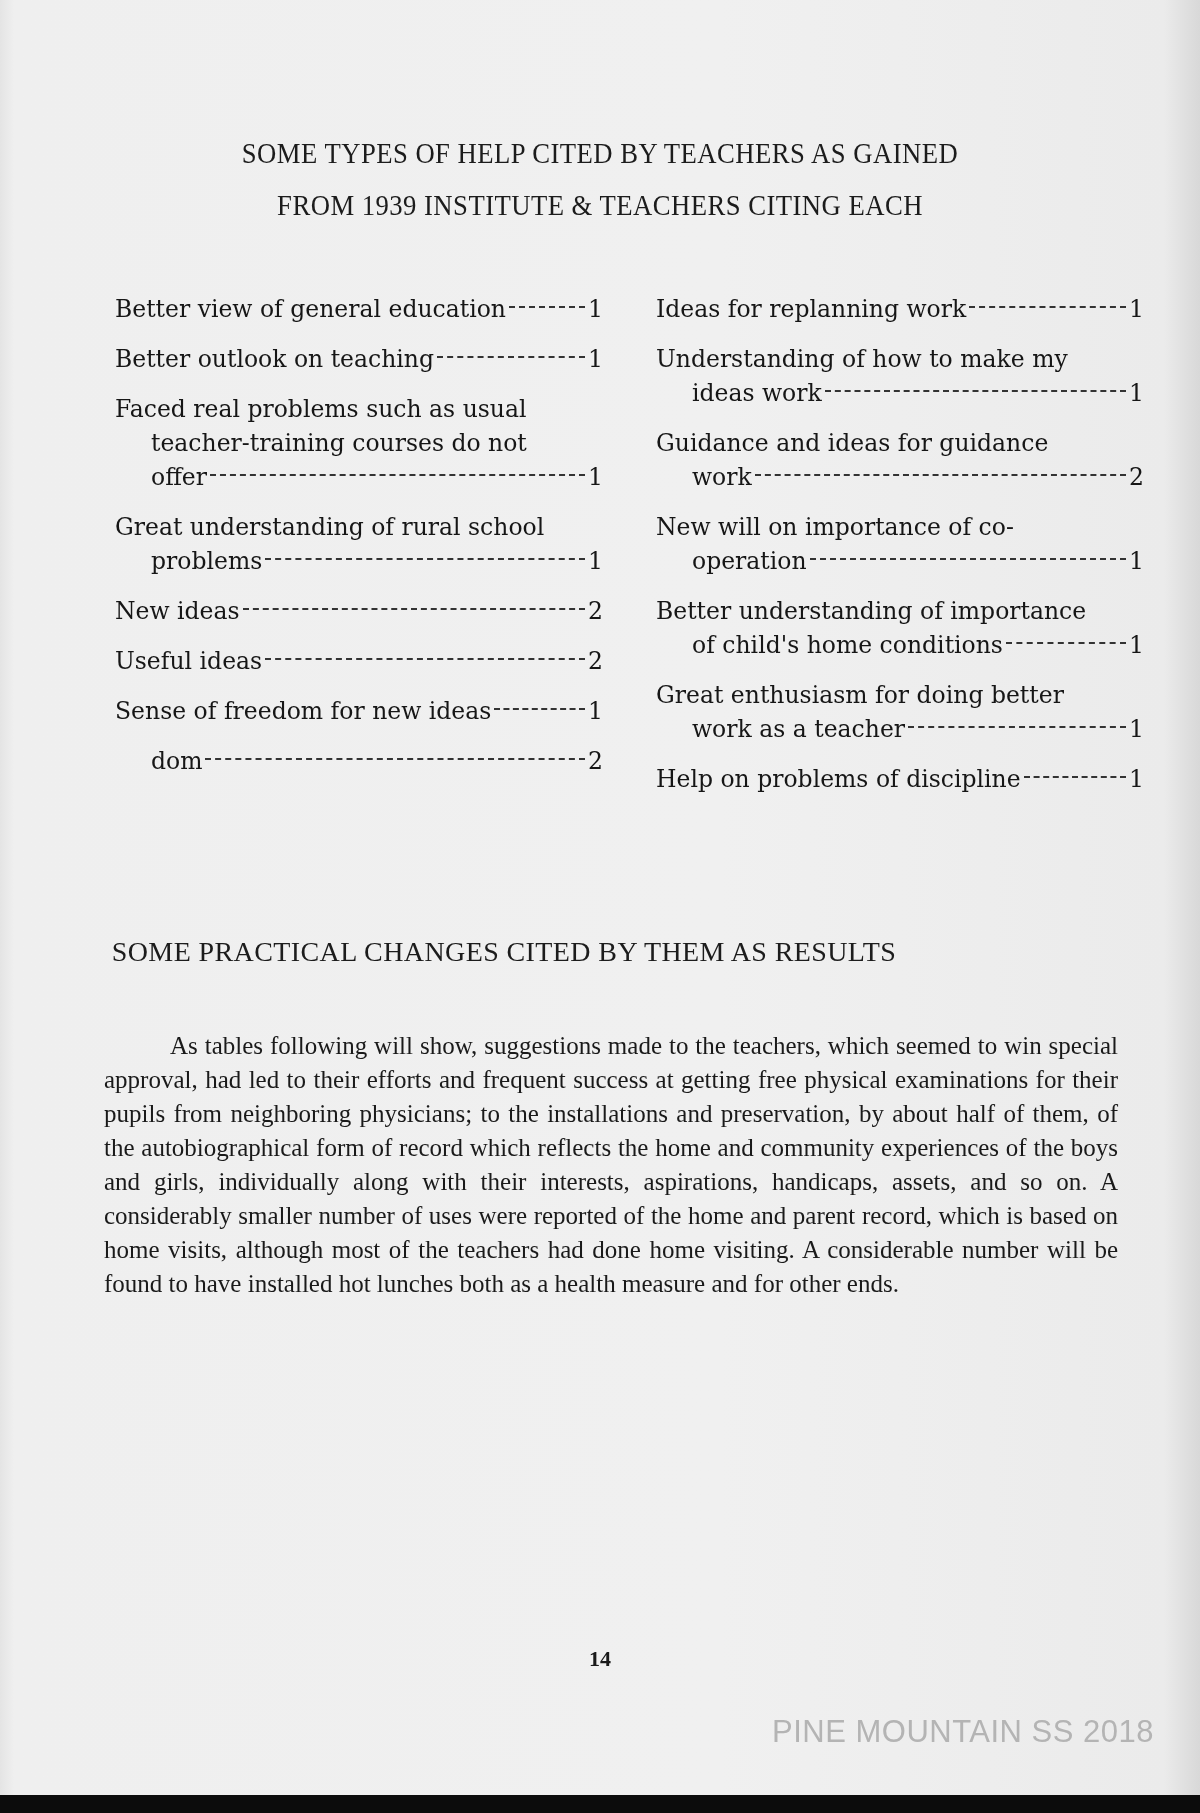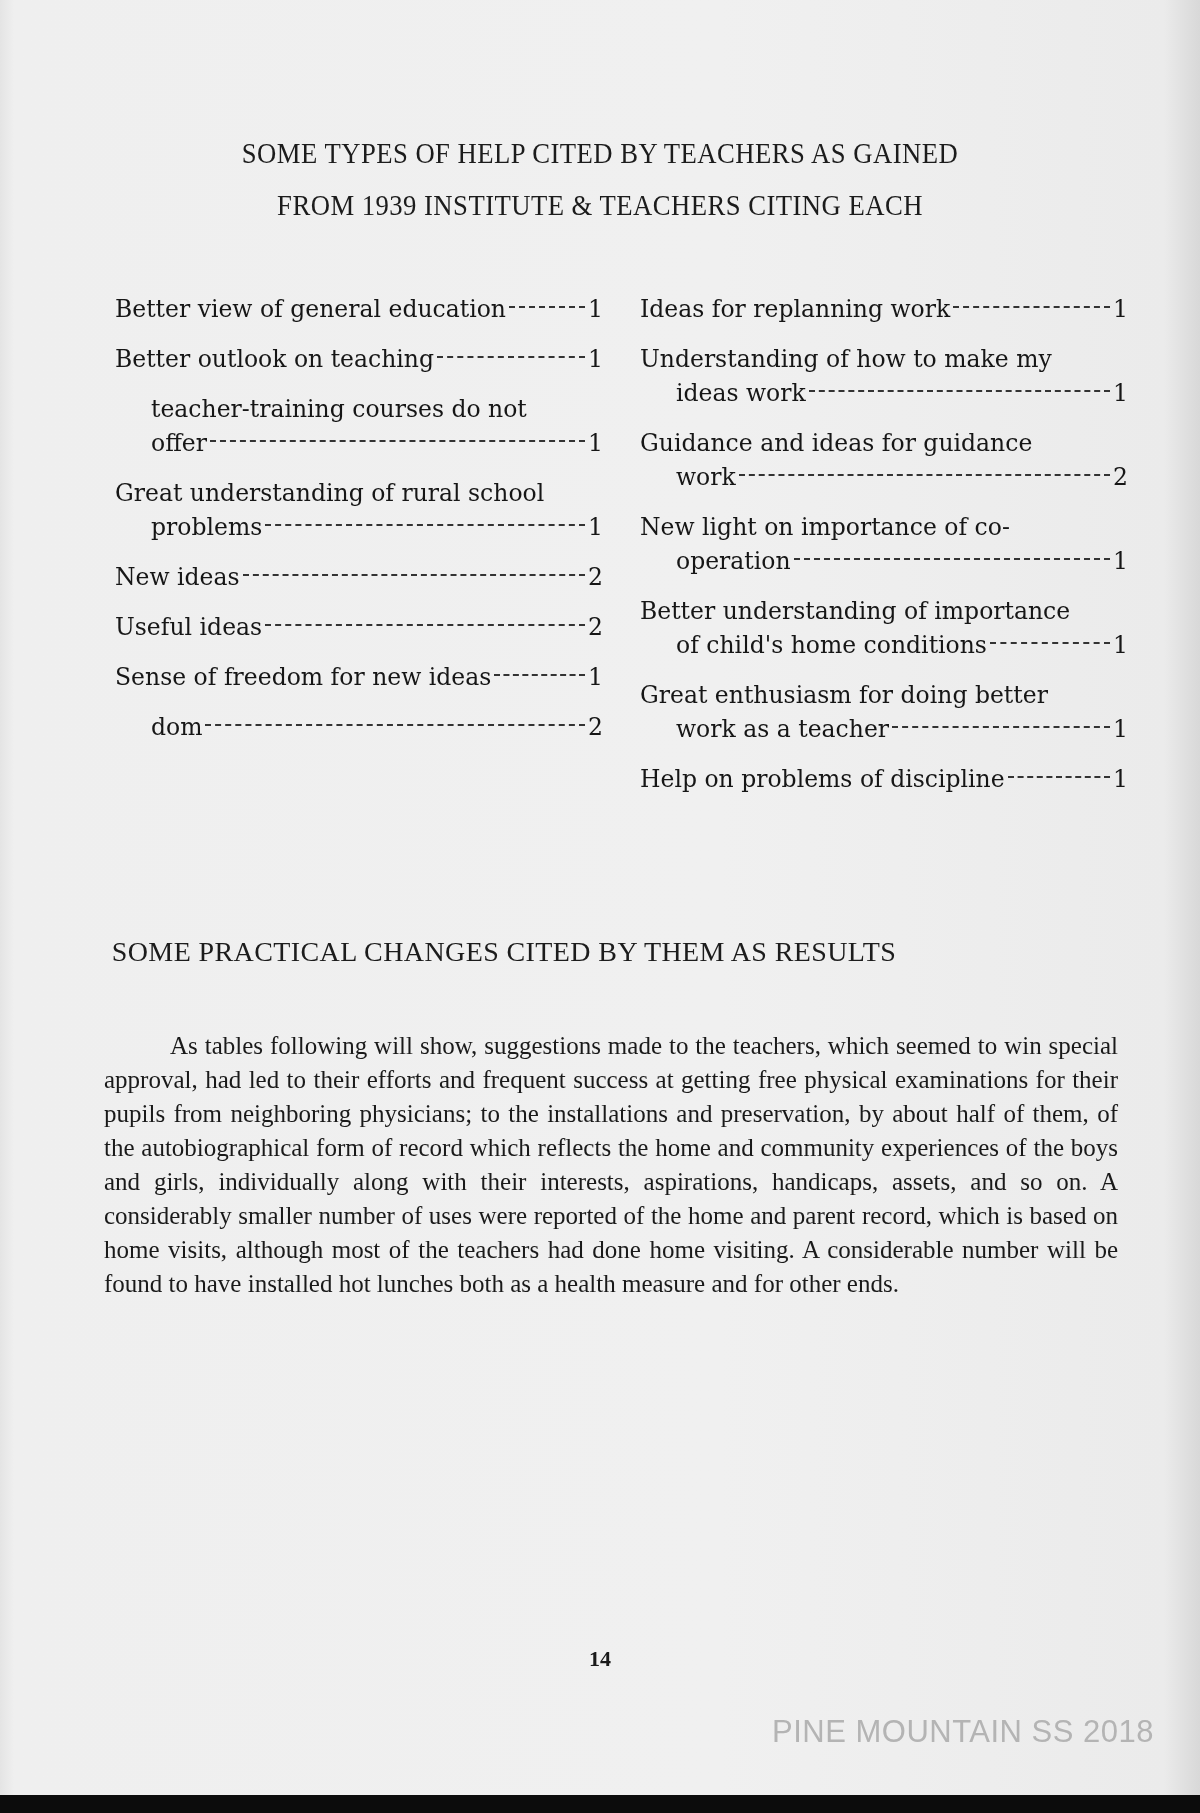--- a/index.html
+++ b/index.html
@@ -18,21 +18,21 @@
   }
   .title {
     position: absolute; left: 0; width: 1200px; text-align: center;
     font-family: "Liberation Serif", serif; font-size: 29px; letter-spacing: 0.5px;
     transform: scaleX(0.92); color: #1c1c1c;
   }
   .title.l1 { top: 137px; }
   .title.l2 { top: 189px; }
   .col { position: absolute; top: 292px; width: 488px; }
   .col.left { left: 115px; }
-  .col.right { left: 640px; }
+  .col.right { left: 656px; }
   .entry { font-size: 23.5px; line-height: 34px; margin-bottom: 16px; }
   .entry .line { display: flex; align-items: center; white-space: nowrap; }
   .entry .line.text { justify-content: space-between; }
   .entry .line.sub { padding-left: 36px; }
   .leader {
     flex: 1; margin: 0 3px; height: 0; border-bottom: 2px dashed #333; transform: translateY(-2px);
   }
   .count { text-align: right; }
   .section-title {
     position: absolute; left: 0; top: 936px; width: 1008px; text-align: center;
@@ -68,20 +68,23 @@
         </div>
       </div>
       <div class="entry">
         <div class="line">
           <span>Better outlook on teaching</span>
           <span class="leader"></span>
           <span class="count">1</span>
         </div>
       </div>
       <div class="entry">
+        <div class="line text">
+          <span>Faced real problems such as usual</span>
+        </div>
         <div class="line sub text">
           <span>teacher-training courses do not</span>
         </div>
         <div class="line sub">
           <span>offer</span>
           <span class="leader"></span>
           <span class="count">1</span>
         </div>
       </div>
       <div class="entry">
@@ -146,21 +149,21 @@
           <span>Guidance and ideas for guidance</span>
         </div>
         <div class="line sub">
           <span>work</span>
           <span class="leader"></span>
           <span class="count">2</span>
         </div>
       </div>
       <div class="entry">
         <div class="line text">
-          <span>New light on importance of co-</span>
+          <span>New will on importance of co-</span>
         </div>
         <div class="line sub">
           <span>operation</span>
           <span class="leader"></span>
           <span class="count">1</span>
         </div>
       </div>
       <div class="entry">
         <div class="line text">
           <span>Better understanding of importance</span>

